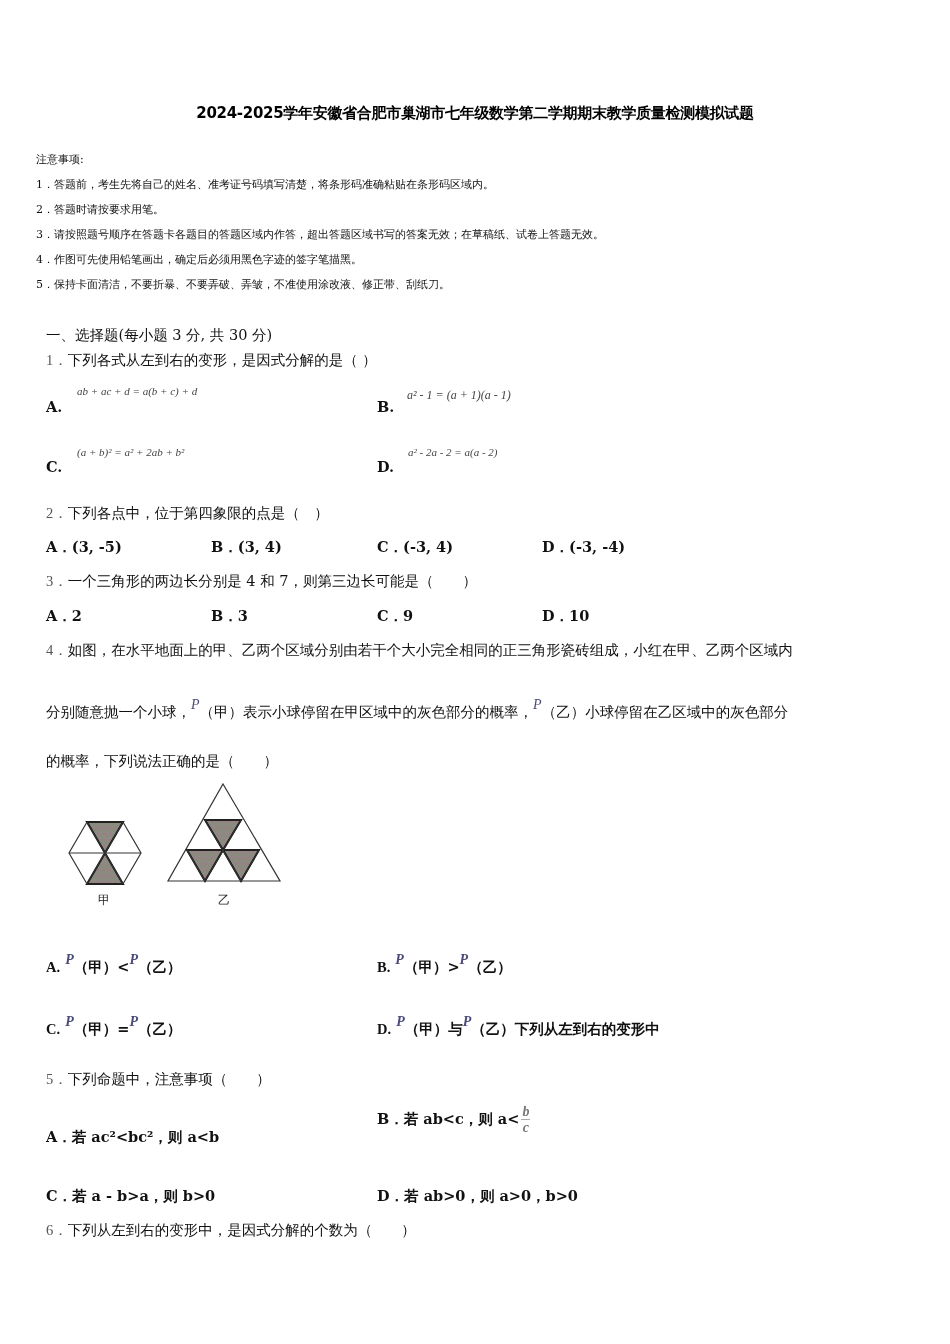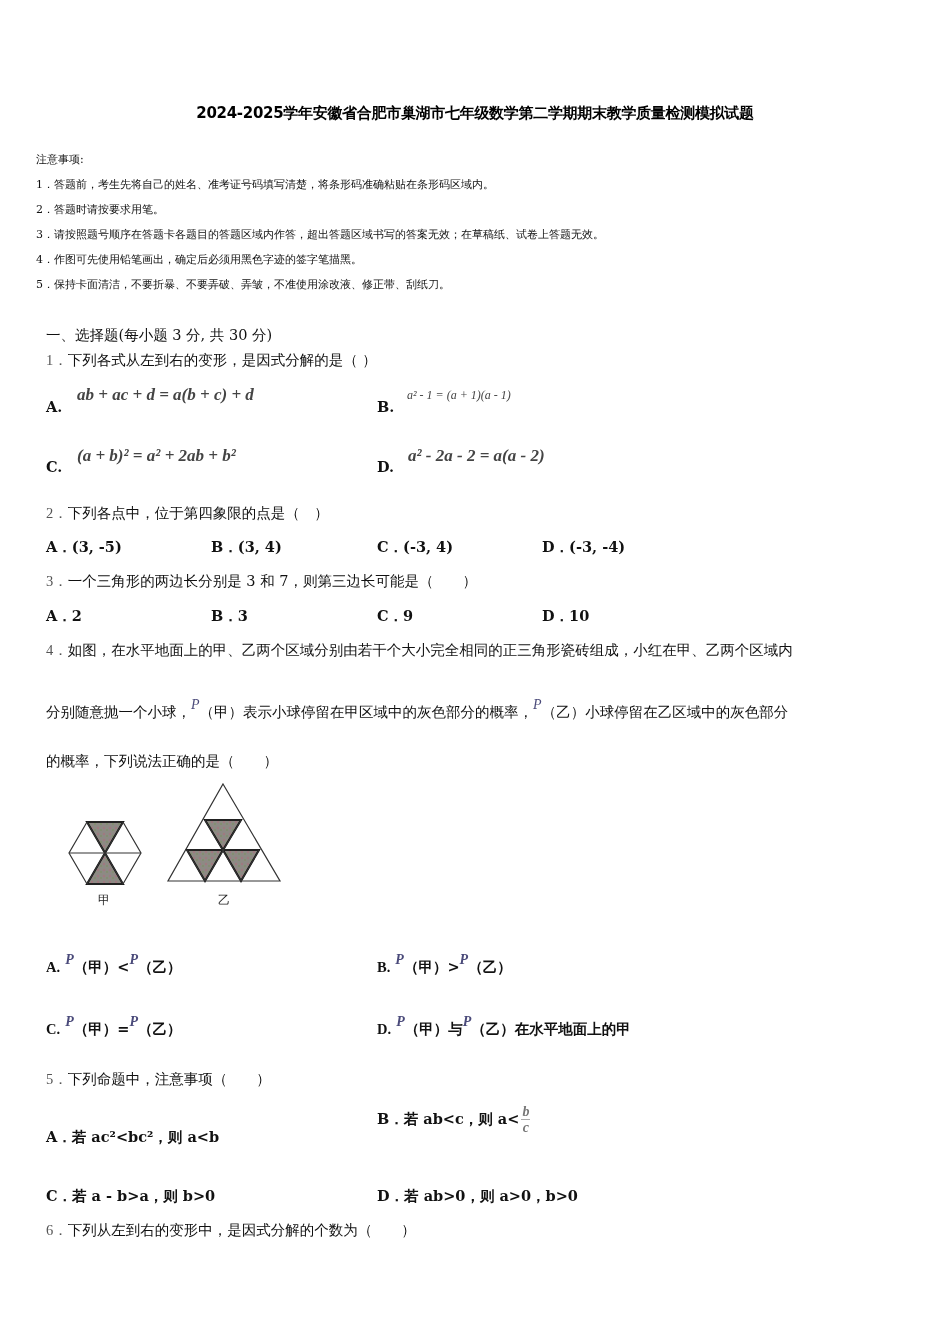--- a/index.html
+++ b/index.html
@@ -8,21 +8,21 @@
   .abs { position: absolute; white-space: nowrap; }
   .title { left: 0; width: 950px; top: 104px; text-align: center; font-family: "DejaVu Sans", "Liberation Sans", sans-serif;
            font-weight: bold; font-size: 15px; letter-spacing: -0.3px; color: #000; }
   .note { font-size: 11px; left: 36px; }
   .q { font-size: 14.5px; left: 46px; }
   .qnum { color: #555; font-family: "Liberation Serif", serif; }
   .opt { font-size: 14.5px; font-weight: bold; }
   .optlbl { font-family: "Liberation Serif", serif; font-weight: bold; }
   .math { font-family: "Liberation Serif", serif; font-style: italic; color: #444; }
   .mathsm { font-size: 12px; }
-  .mathlg { font-size: 17px; font-weight: bold; }
+  .mathlg { font-size: 11px; }
   .P { font-family: "Liberation Serif", serif; font-style: italic; color: #4a4a7a; font-size: 14px; position: relative; top: -8px; }
   .frac { display: inline-block; vertical-align: middle; text-align: center; font-family: "Liberation Serif", serif; font-style: italic; color: #777; font-size: 14px; line-height: 15px; margin-left: 2px; }
   .frac .num { display: block; border-bottom: 1px solid #aaa; padding: 0 1px; }
   .frac .den { display: block; }
   .fig { left: 60px; top: 778px; }
 </style>
 </head>
 <body>
 
 <div class="abs title">2024-2025学年安徽省合肥市巢湖市七年级数学第二学期期末教学质量检测模拟试题</div>
@@ -50,21 +50,21 @@
 
 <div class="abs q" style="top:504px">
   <span class="qnum">2．</span><span>下列各点中，位于第四象限的点是（　）</span>
 </div>
 <div class="abs opt" style="left:46px; top:538px"><span>A．</span><span>(3, -5)</span></div>
 <div class="abs opt" style="left:211px; top:538px"><span>B．</span><span>(3, 4)</span></div>
 <div class="abs opt" style="left:377px; top:538px"><span>C．</span><span>(-3, 4)</span></div>
 <div class="abs opt" style="left:542px; top:538px"><span>D．</span><span>(-3, -4)</span></div>
 
 <div class="abs q" style="top:572px">
-  <span class="qnum">3．</span><span>一个三角形的两边长分别是 3 和 7，则第三边长可能是（　　）</span>
+  <span class="qnum">3．</span><span>一个三角形的两边长分别是 4 和 7，则第三边长可能是（　　）</span>
 </div>
 <div class="abs opt" style="left:46px; top:607px"><span>A．</span><span>2</span></div>
 <div class="abs opt" style="left:211px; top:607px"><span>B．</span><span>3</span></div>
 <div class="abs opt" style="left:377px; top:607px"><span>C．</span><span>9</span></div>
 <div class="abs opt" style="left:542px; top:607px"><span>D．</span><span>10</span></div>
 
 <div class="abs q" style="top:641px">
   <span class="qnum">4．</span><span>如图，在水平地面上的甲、乙两个区域分别由若干个大小完全相同的正三角形瓷砖组成，小红在甲、乙两个区域内</span>
 </div>
 <div class="abs q" style="top:703px">
@@ -104,21 +104,21 @@
       <line x1="127" y1="72" x2="145" y2="103" stroke="#333" stroke-width="1.2"></line>
       <line x1="199" y1="72" x2="181" y2="103" stroke="#333" stroke-width="1.2"></line>
       <text x="158" y="126" font-size="12" fill="#222" font-family="DejaVu Sans, sans-serif">乙</text>
     </g>
   </svg>
 </div>
 
 <div class="abs opt" style="left:46px; top:958px"><span class="optlbl">A.</span> <span class="P">P</span><span>（甲）&lt;</span><span class="P">P</span><span>（乙）</span></div>
 <div class="abs opt" style="left:377px; top:958px"><span class="optlbl">B.</span> <span class="P">P</span><span>（甲）&gt;</span><span class="P">P</span><span>（乙）</span></div>
 <div class="abs opt" style="left:46px; top:1020px"><span class="optlbl">C.</span> <span class="P">P</span><span>（甲）=</span><span class="P">P</span><span>（乙）</span></div>
-<div class="abs opt" style="left:377px; top:1020px"><span class="optlbl">D.</span> <span class="P">P</span><span>（甲）与</span><span class="P">P</span><span>（乙）在水平地面上的甲</span></div>
+<div class="abs opt" style="left:377px; top:1020px"><span class="optlbl">D.</span> <span class="P">P</span><span>（甲）与</span><span class="P">P</span><span>（乙）下列从左到右的变形中</span></div>
 
 <div class="abs q" style="top:1070px">
   <span class="qnum">5．</span><span>下列命题中，注意事项（　　）</span>
 </div>
 <div class="abs opt" style="left:46px; top:1128px"><span>A．</span><span>若 ac²&lt;bc²，则 a&lt;b</span></div>
 <div class="abs opt" style="left:377px; top:1104px">
   <span style="display:inline-block; vertical-align:middle;"><span>B．</span><span>若 ab&lt;c，则 a&lt;</span></span><span class="frac"><span class="num">b</span><span class="den">c</span></span>
 </div>
 <div class="abs opt" style="left:46px; top:1187px"><span>C．</span><span>若 a - b&gt;a，则 b&gt;0</span></div>
 <div class="abs opt" style="left:377px; top:1187px"><span>D．</span><span>若 ab&gt;0，则 a&gt;0，b&gt;0</span></div>

